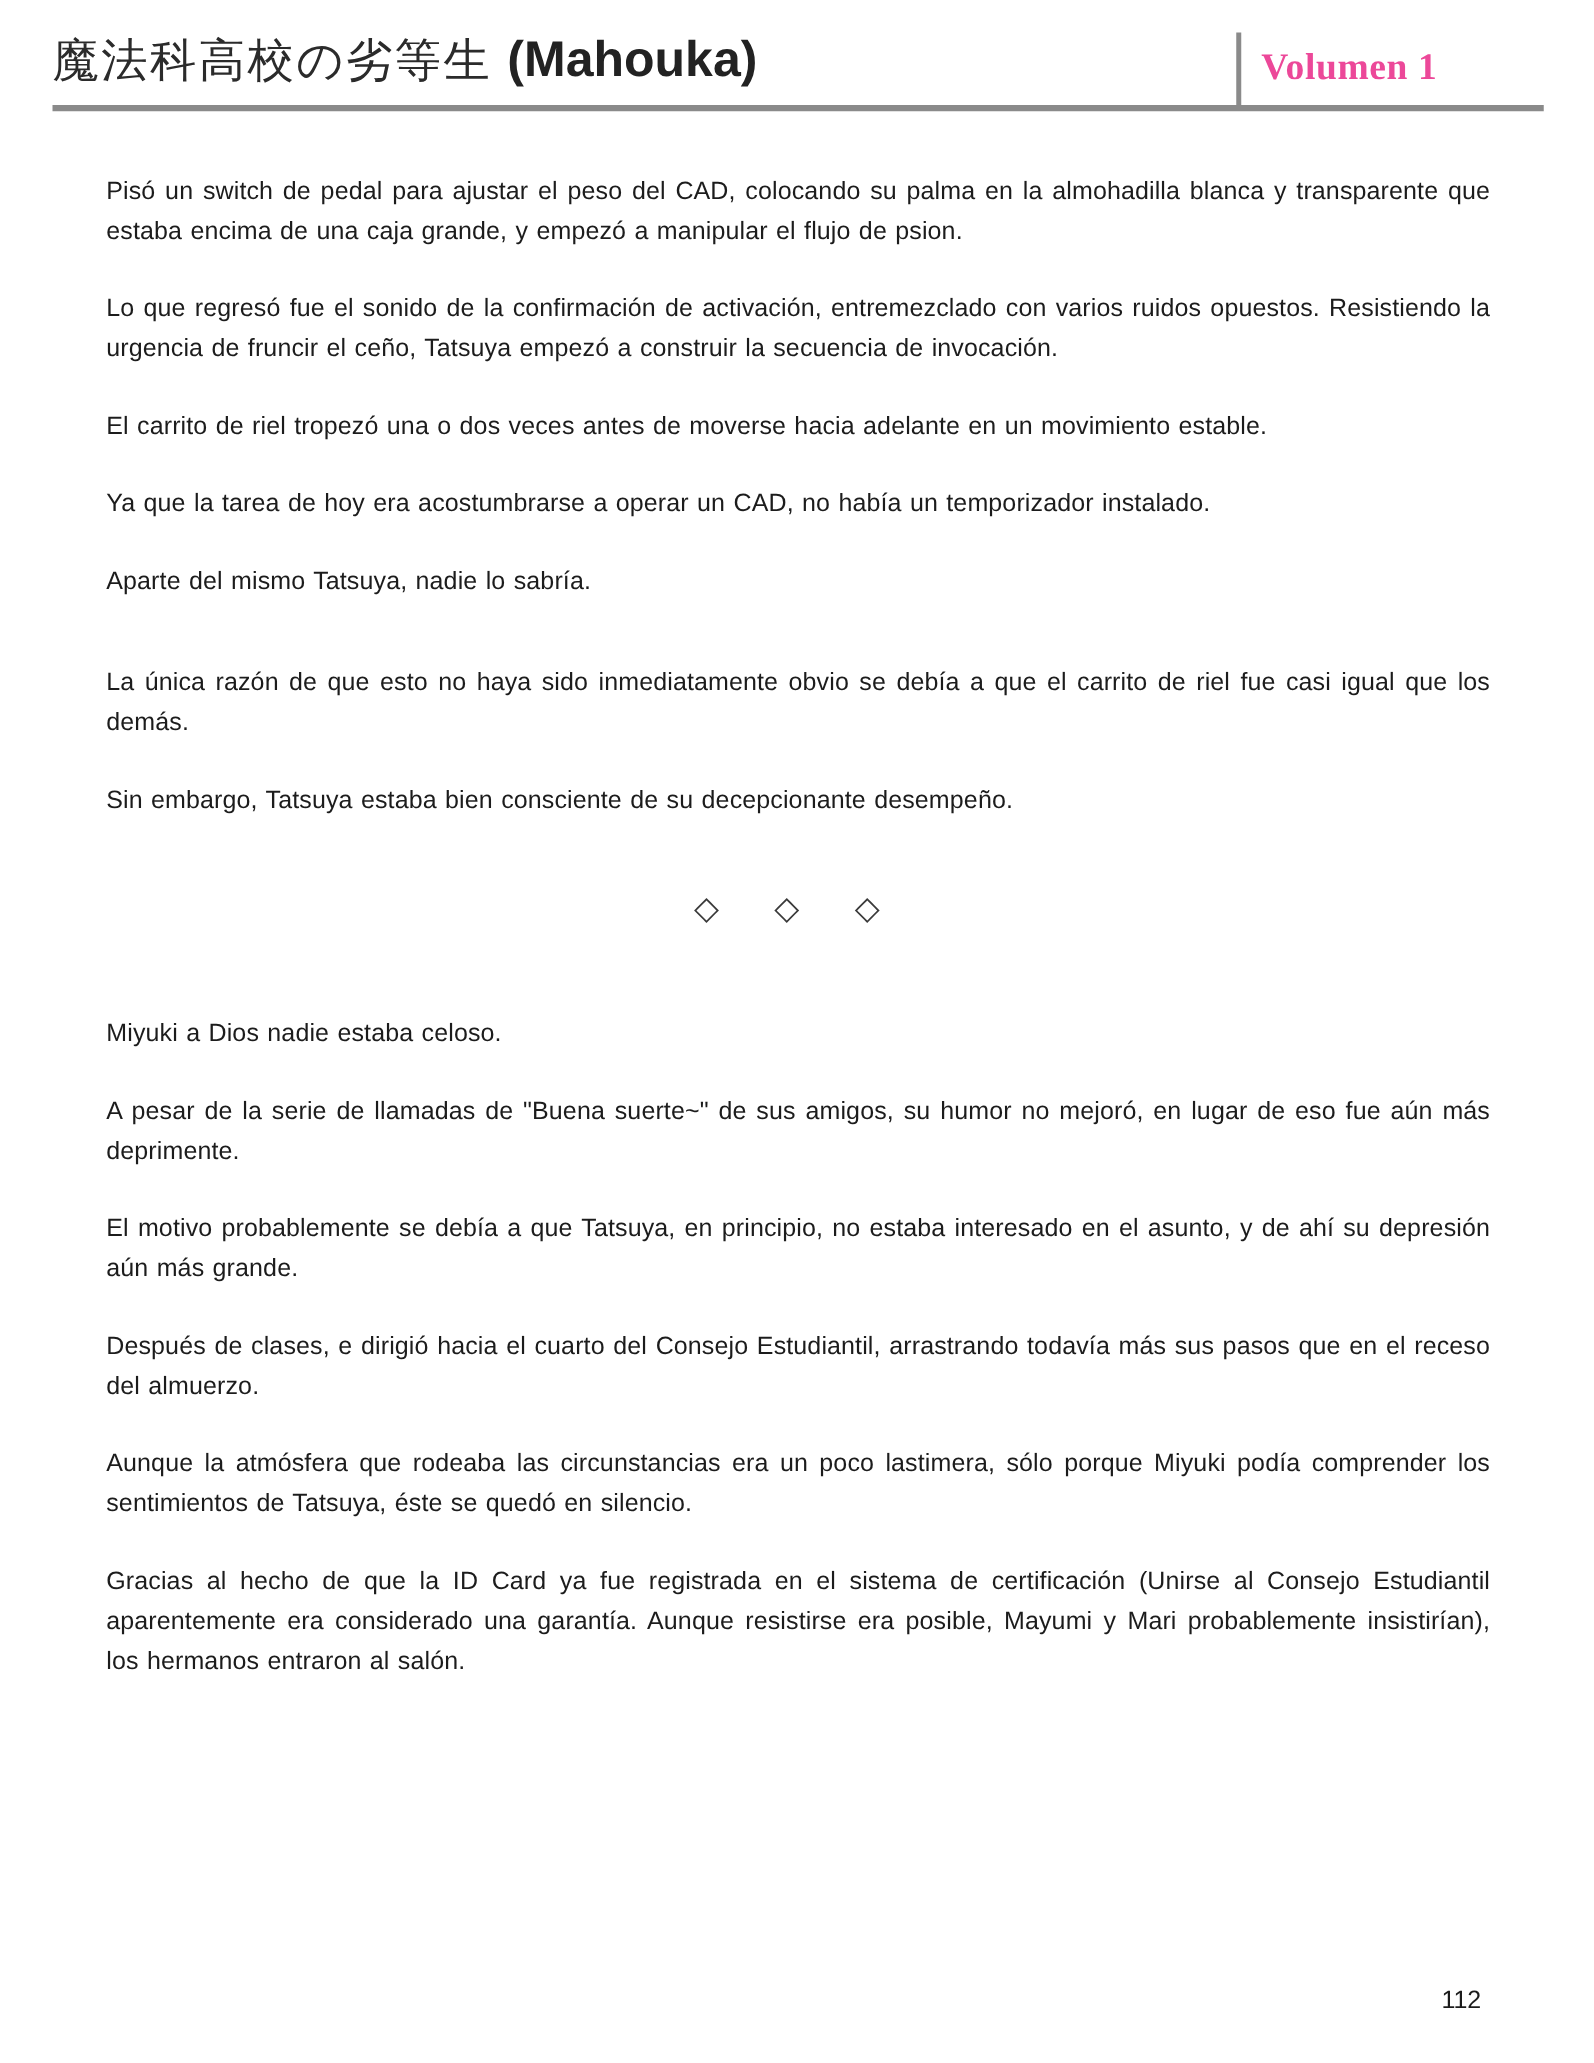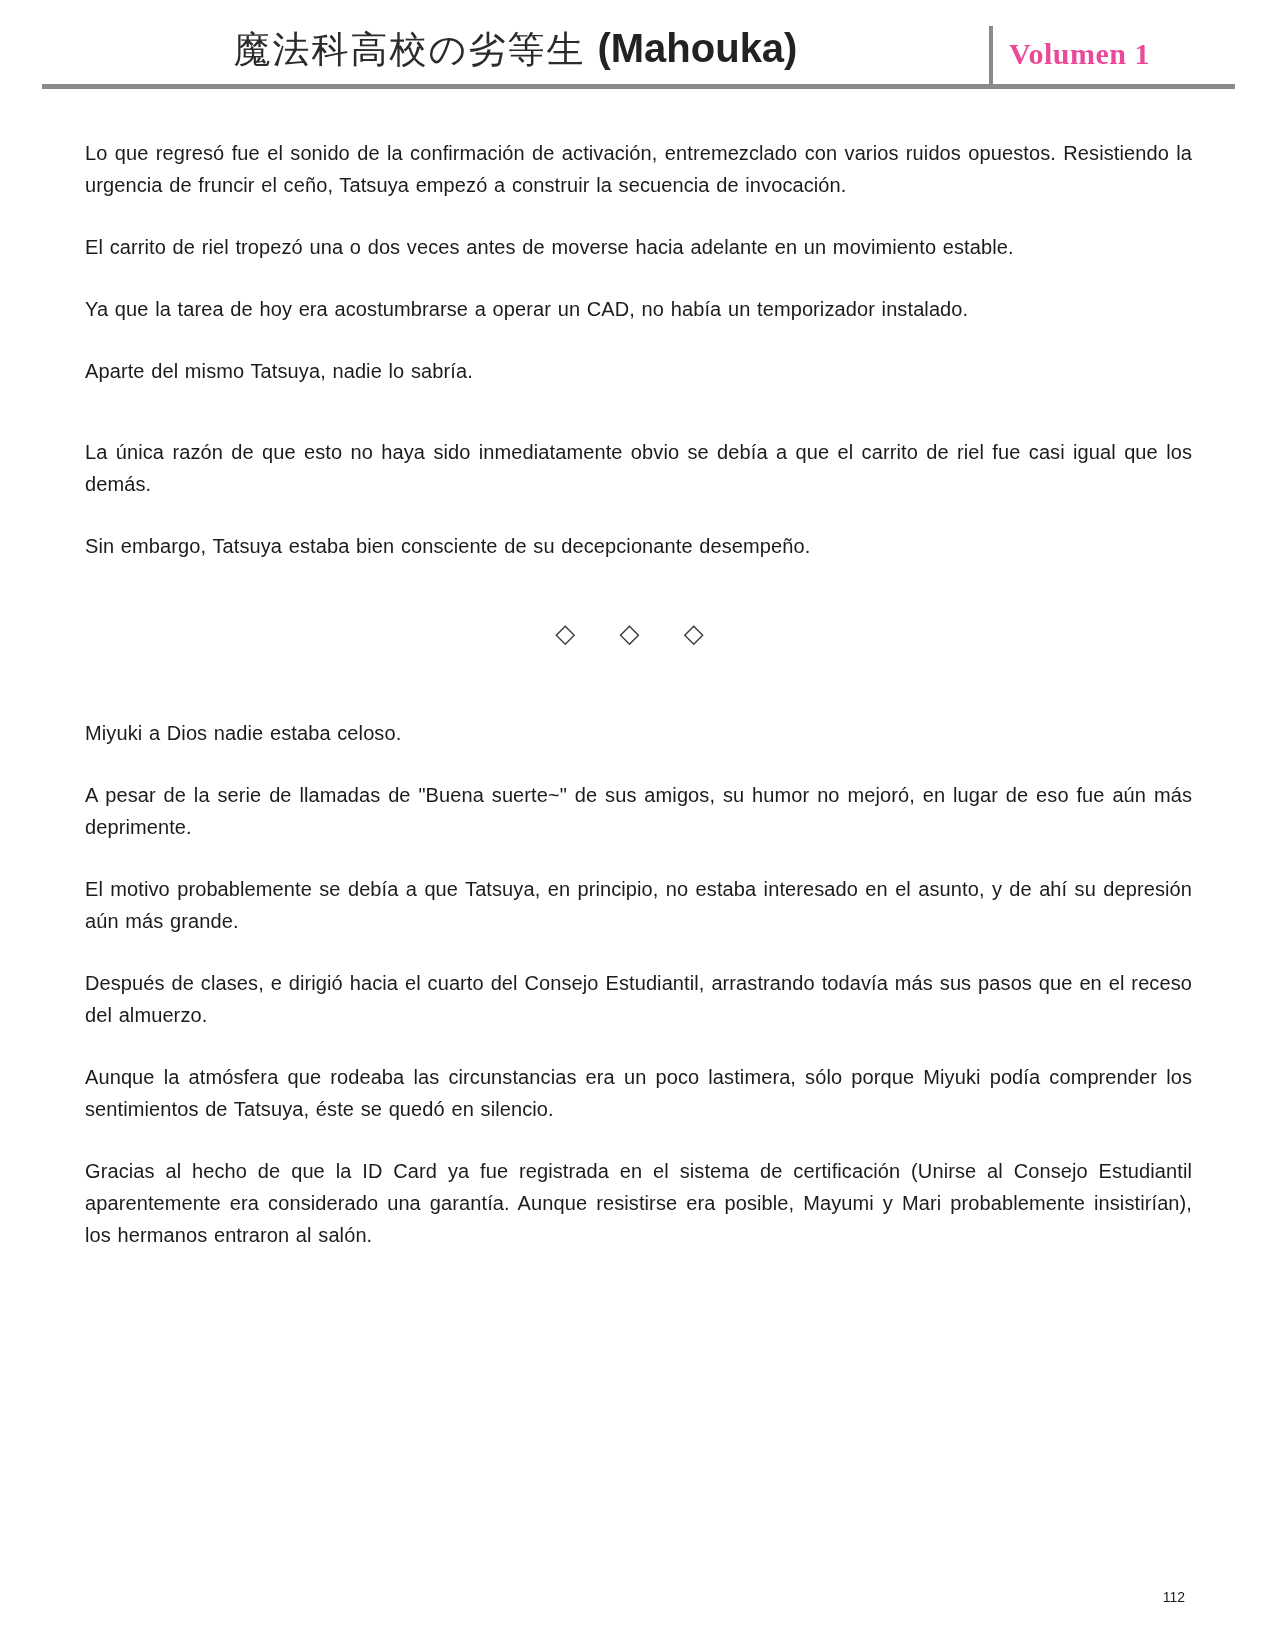--- a/index.html
+++ b/index.html
@@ -22,21 +22,21 @@
     display: flex;
     align-items: stretch;
     margin: 26px 40px 0 42px;
     border-bottom: 5px solid #8a8a8a;
     min-height: 58px;
   }
   .header-title {
     flex: 1;
     display: flex;
     align-items: baseline;
-    justify-content: center;
+    justify-content: flex-start;
     gap: 12px;
   }
   .title-jp {
     font-family: "Liberation Serif", "DejaVu Serif", serif;
     font-size: 37px;
     font-weight: 500;
     color: #2b2b2b;
     letter-spacing: 2px;
     line-height: 1.1;
   }
@@ -81,40 +81,41 @@
     text-align: center;
     letter-spacing: 18px;
     color: #3a3a3a;
     font-family: "DejaVu Sans", sans-serif;
   }
   
   .footer {
     position: absolute;
     top: 1563px;
     right: 90px;
-    font-size: 14px;
+    font-size: 20px;
     color: #1c1c1c;
   }
 </style>
 </head>
 <body>
 
 <div class="page">
 
   <header class="header" style="border-bottom-color: rgb(138, 138, 138);">
     <div class="header-title">
       <span class="title-jp">魔法科高校の劣等生</span>
       <span class="title-suffix">(Mahouka)</span>
     </div>
     <div class="header-volume" style="border-left-color: rgb(138, 138, 138);">
       <span class="volume-label" style="color: #ec4899;">Volumen 1</span>
     </div>
   </header>
 
   <main class="content" id="content">
+      <p class="para">Pisó un switch de pedal para ajustar el peso del CAD, colocando su palma en la almohadilla blanca y transparente que estaba encima de una caja grande, y empezó a manipular el flujo de psion.</p>
       <p class="para">Lo que regresó fue el sonido de la confirmación de activación, entremezclado con varios ruidos opuestos. Resistiendo la urgencia de fruncir el ceño, Tatsuya empezó a construir la secuencia de invocación.</p>
       <p class="para">El carrito de riel tropezó una o dos veces antes de moverse hacia adelante en un movimiento estable.</p>
       <p class="para">Ya que la tarea de hoy era acostumbrarse a operar un CAD, no había un temporizador instalado.</p>
       <p class="para">Aparte del mismo Tatsuya, nadie lo sabría.</p>
       <p class="para extra-top">La única razón de que esto no haya sido inmediatamente obvio se debía a que el carrito de riel fue casi igual que los demás.</p>
       <p class="para">Sin embargo, Tatsuya estaba bien consciente de su decepcionante desempeño.</p>
       <p class="separator">◇ ◇ ◇</p>
       <p class="para">Miyuki a Dios nadie estaba celoso.</p>
       <p class="para">A pesar de la serie de llamadas de "Buena suerte~" de sus amigos, su humor no mejoró, en lugar de eso fue aún más deprimente.</p>
       <p class="para">El motivo probablemente se debía a que Tatsuya, en principio, no estaba interesado en el asunto, y de ahí su depresión aún más grande.</p>

